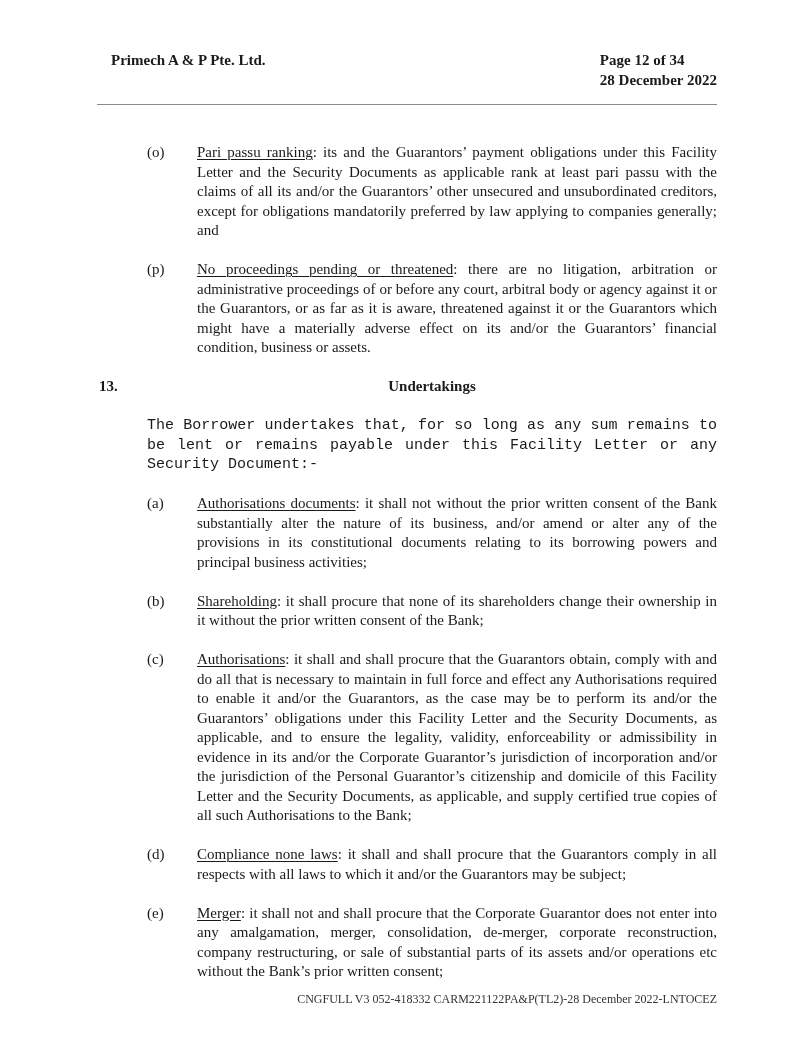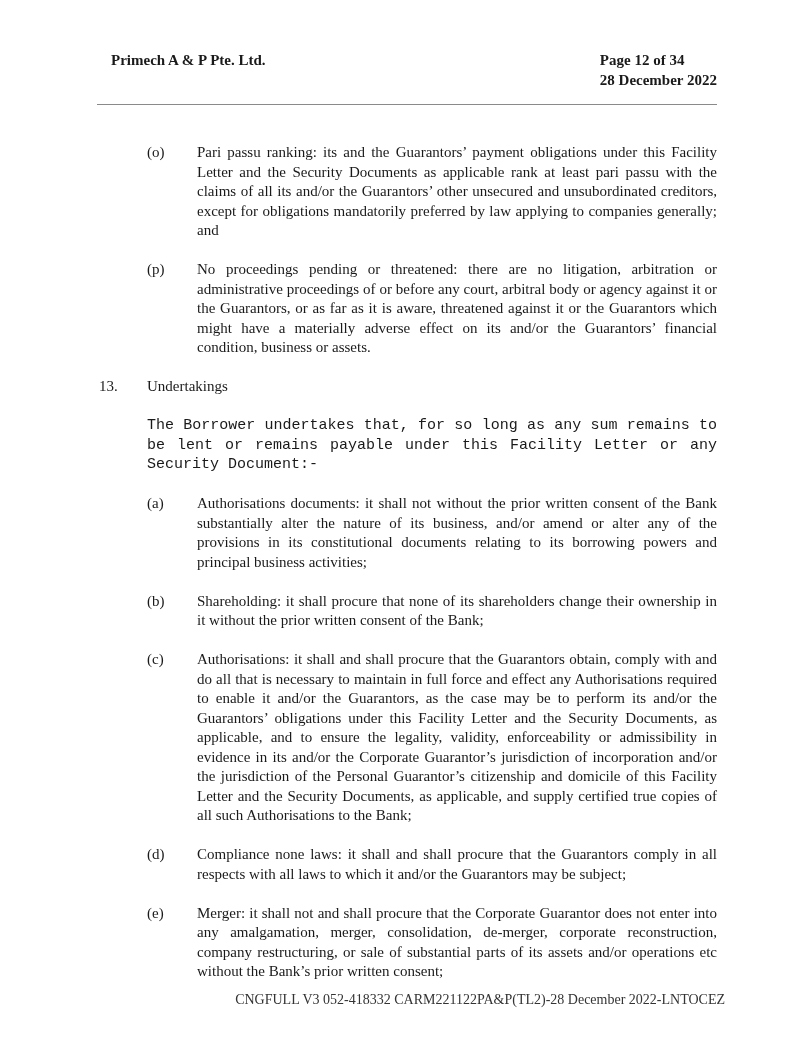--- a/index.html
+++ b/index.html
@@ -56,44 +56,46 @@
       position: relative;
       padding-left: 98px;
       text-align: justify;
     }
     .item .label {
       position: absolute;
       left: 48px;
       top: 0;
     }
     .item .term {
+      text-decoration: underline;
       text-underline-offset: 2px;
       text-decoration-thickness: 1px;
     }
     .section-heading {
       position: relative;
-      font-weight: normal;
+      font-weight: bold;
       padding-left: 48px;
+      text-align: center;
     }
     .section-heading .num {
       position: absolute;
       left: 0;
       top: 0;
     }
     .para {
       padding-left: 48px;
       text-align: justify;
       font-family: Liberation Mono, monospace;
     }
     .gap { height: 19.5px; }
     .footer {
       position: absolute;
-      right: 85px;
+      right: 93px;
       top: 992px;
-      font-size: 14px;
+      font-size: 12px;
       color: #333;
       letter-spacing: 0;
     }
   </style>
 </head>
 <body>
 
 <div class="header">
   <div class="header-left">Primech A &amp; P Pte. Ltd.</div>
   <div class="header-right">

